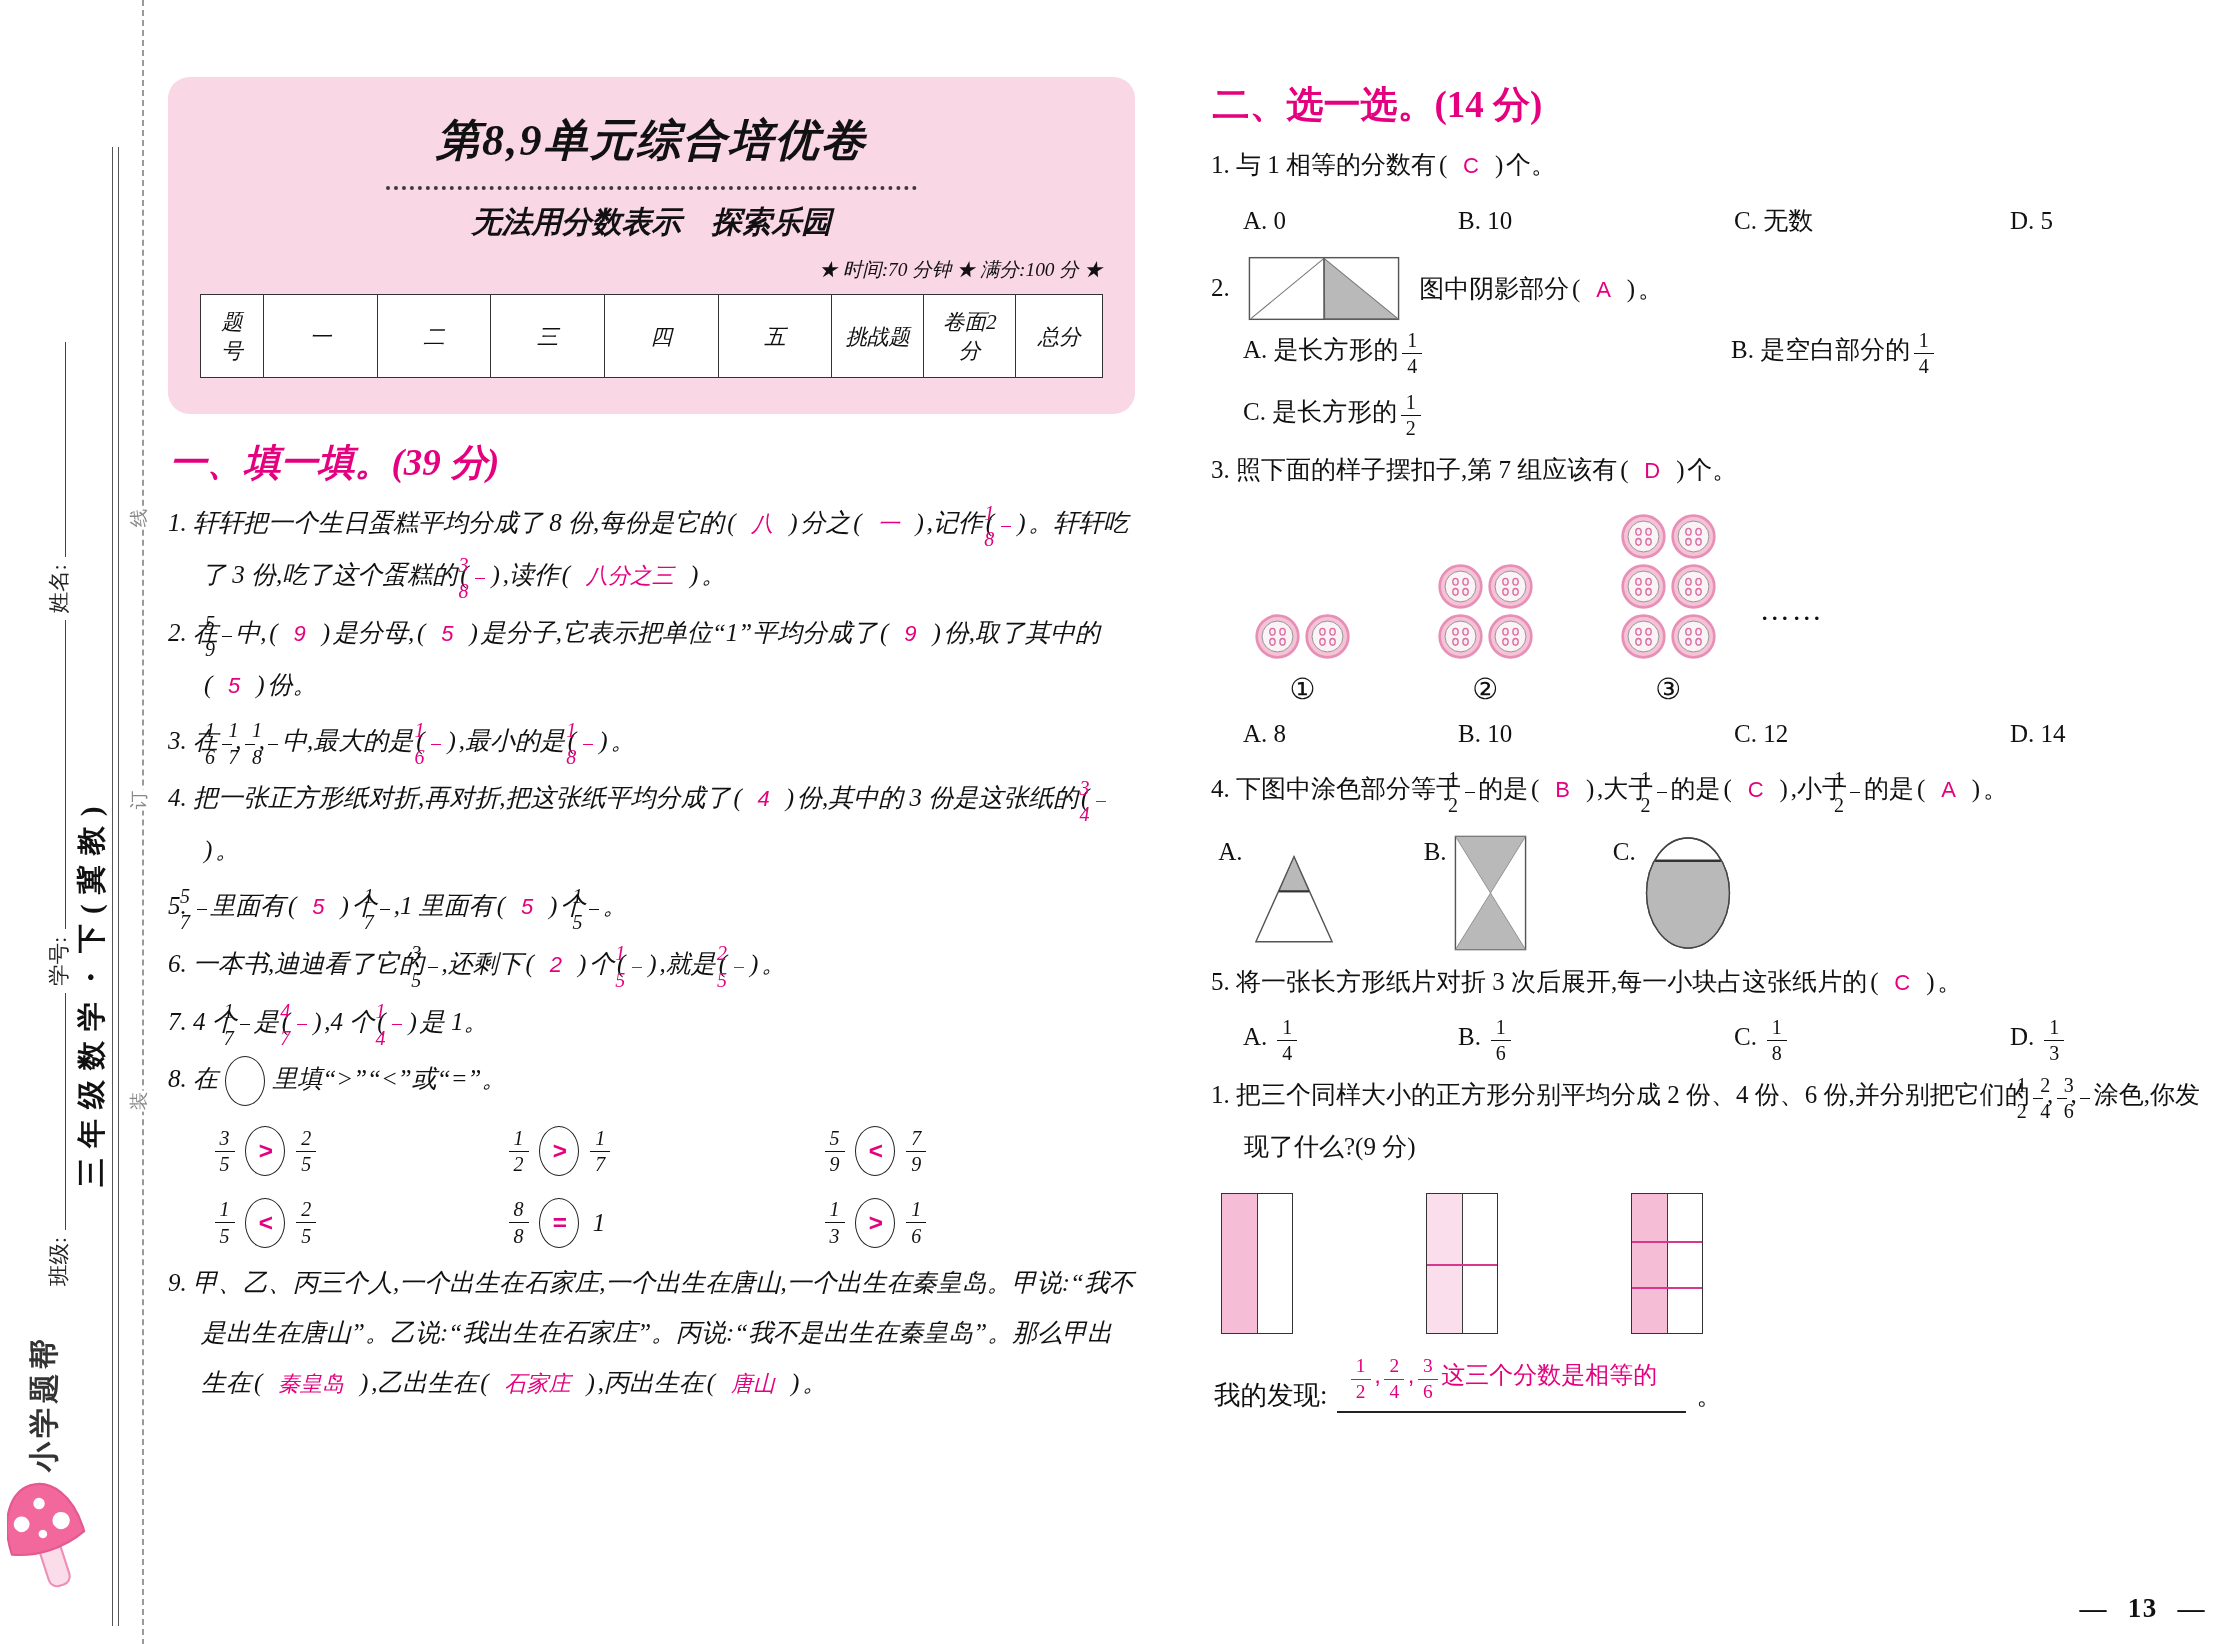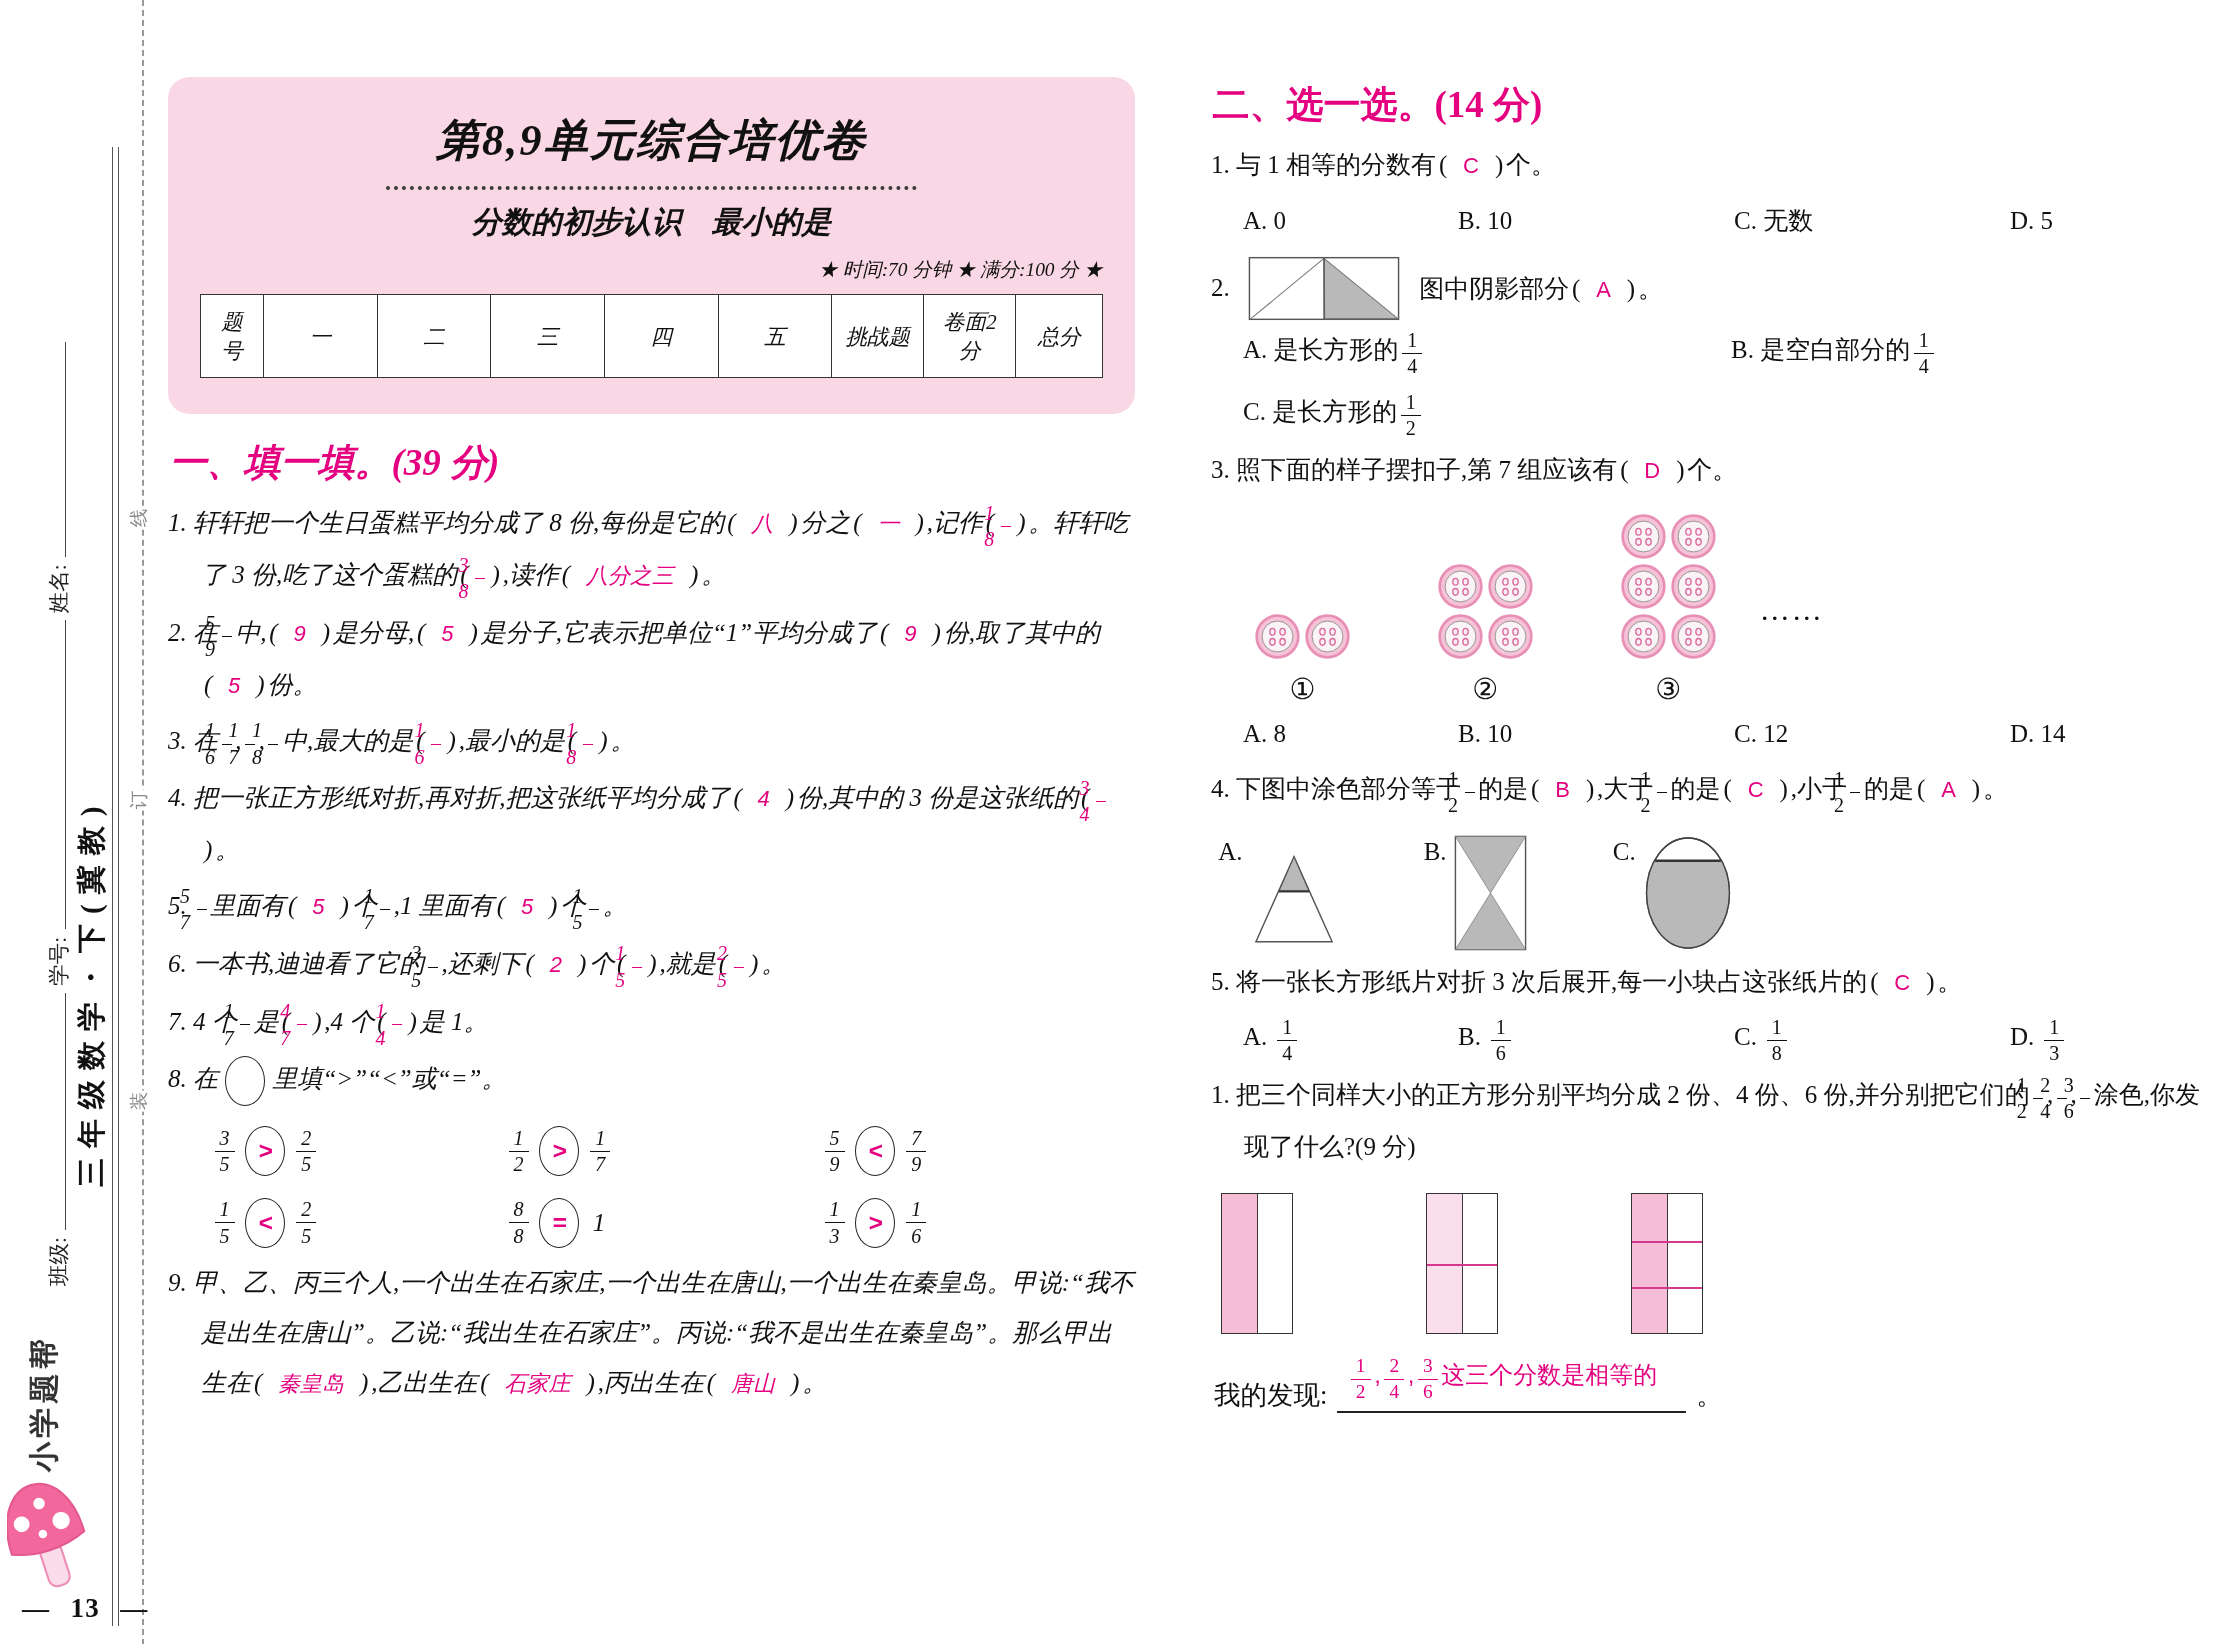--- a/index.html
+++ b/index.html
@@ -82,21 +82,21 @@
   .sq-row { display:flex; gap:133px; margin:21.5px 0 7.2px 10px; }
   .sq { position:relative; width:72px; height:141px; border:1.8px solid #333; background:#fff; }
   .sq .fill { position:absolute; left:0; top:0; bottom:0; width:50%; }
   .sq .vline { position:absolute; left:50%; top:0; bottom:0; width:1.4px; background:#3a3a3a; }
   .sq .hline { position:absolute; left:0; right:0; height:2.2px; background:#d6388d; }
 
   .finding { display:flex; align-items:flex-end; gap:10px; font-size:26.5px; margin:21.5px 0 0 2.9px; }
   .find-line { display:inline-block; border-bottom:2.2px solid #222; padding:0 29px 8.6px 10px; font-size:24px; }
   .find-line .frac .fn, .find-line .frac .fd { font-size:19.4px; }
 
-  .pageno { position:absolute; left:0; right:0; bottom:21.5px; text-align:left; font-size:27px;
+  .pageno { position:absolute; left:0; right:0; bottom:21.5px; text-align:right; font-size:27px;
             font-weight:bold; letter-spacing:1.4px;margin-left:12px; }
   .pageno span { margin:0 10px; }
 </style>
 </head>
 <body>
 
 <div id="page">
 
   <div class="rail-fields"><span>班级:</span><span class="uline" style="width:237px"></span><span>学号:</span><span class="uline" style="width:309px"></span><span>姓名:</span><span class="uline" style="width:215px"></span></div>
   <div class="rail-book">三年级数学・下(冀教)</div>
@@ -115,21 +115,21 @@
   <div class="rule-dashed"></div>
   <div class="bind-mark" style="top:1085px">装</div>
   <div class="bind-mark" style="top:784px">订</div>
   <div class="bind-mark" style="top:502px">线</div>
 
   <div class="col-left">
 
     <div class="paper-head">
       <h1 class="paper-title">第8,9单元综合培优卷</h1>
       <div class="dotline"></div>
-      <div class="paper-sub">分数的初步认识　最小的是</div>
+      <div class="paper-sub">无法用分数表示　探索乐园</div>
       <div class="paper-meta">★ 时间:70 分钟 ★ 满分:100 分 ★</div>
       <table class="score">
         <tbody>
           <tr class="hrow" id="score-head-row">
               <td style="width:7%">题号</td>
               <td style="width:12.6%">一</td>
               <td style="width:12.6%">二</td>
               <td style="width:12.6%">三</td>
               <td style="width:12.6%">四</td>
               <td style="width:12.6%">五</td>

